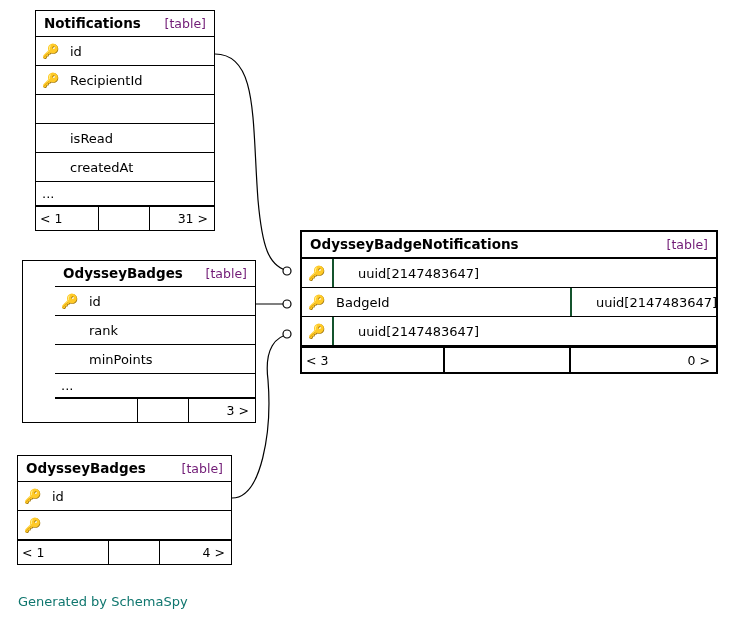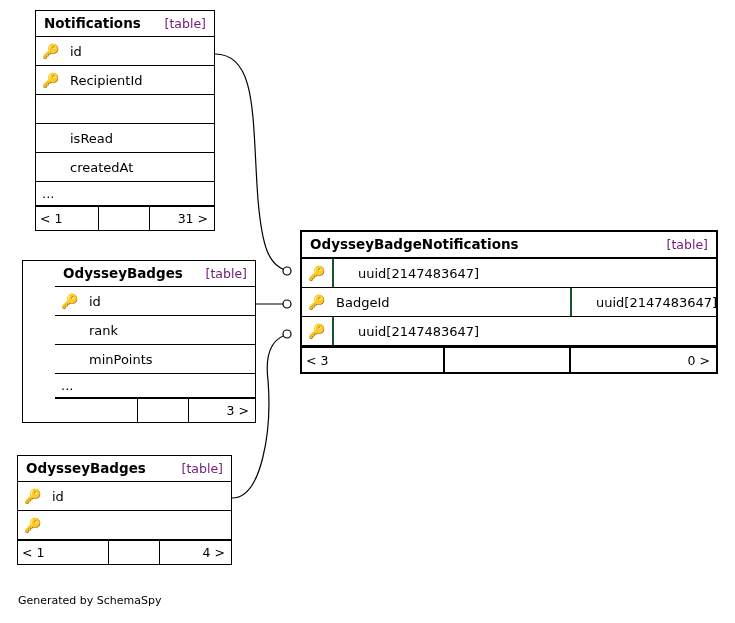--- a/index.html
+++ b/index.html
@@ -140,22 +140,22 @@
   }
   .key-icon {
     display: inline-block;
     line-height: 1;
     font-size: 14px;
   }
   .key-icon.pk { color: #e8d22a; }
   .key-icon.fk { color: #9a9a9a; }
   .caption {
     position: absolute;
-    font-size: 11px;
-    color: #000000;
+    font-size: 13px;
+    color: #0f766e;
     white-space: nowrap;
   }
 </style>
 </head>
 <body>
 
 <div class="canvas">
 
   <svg class="links" viewBox="0 0 735 623">
 

